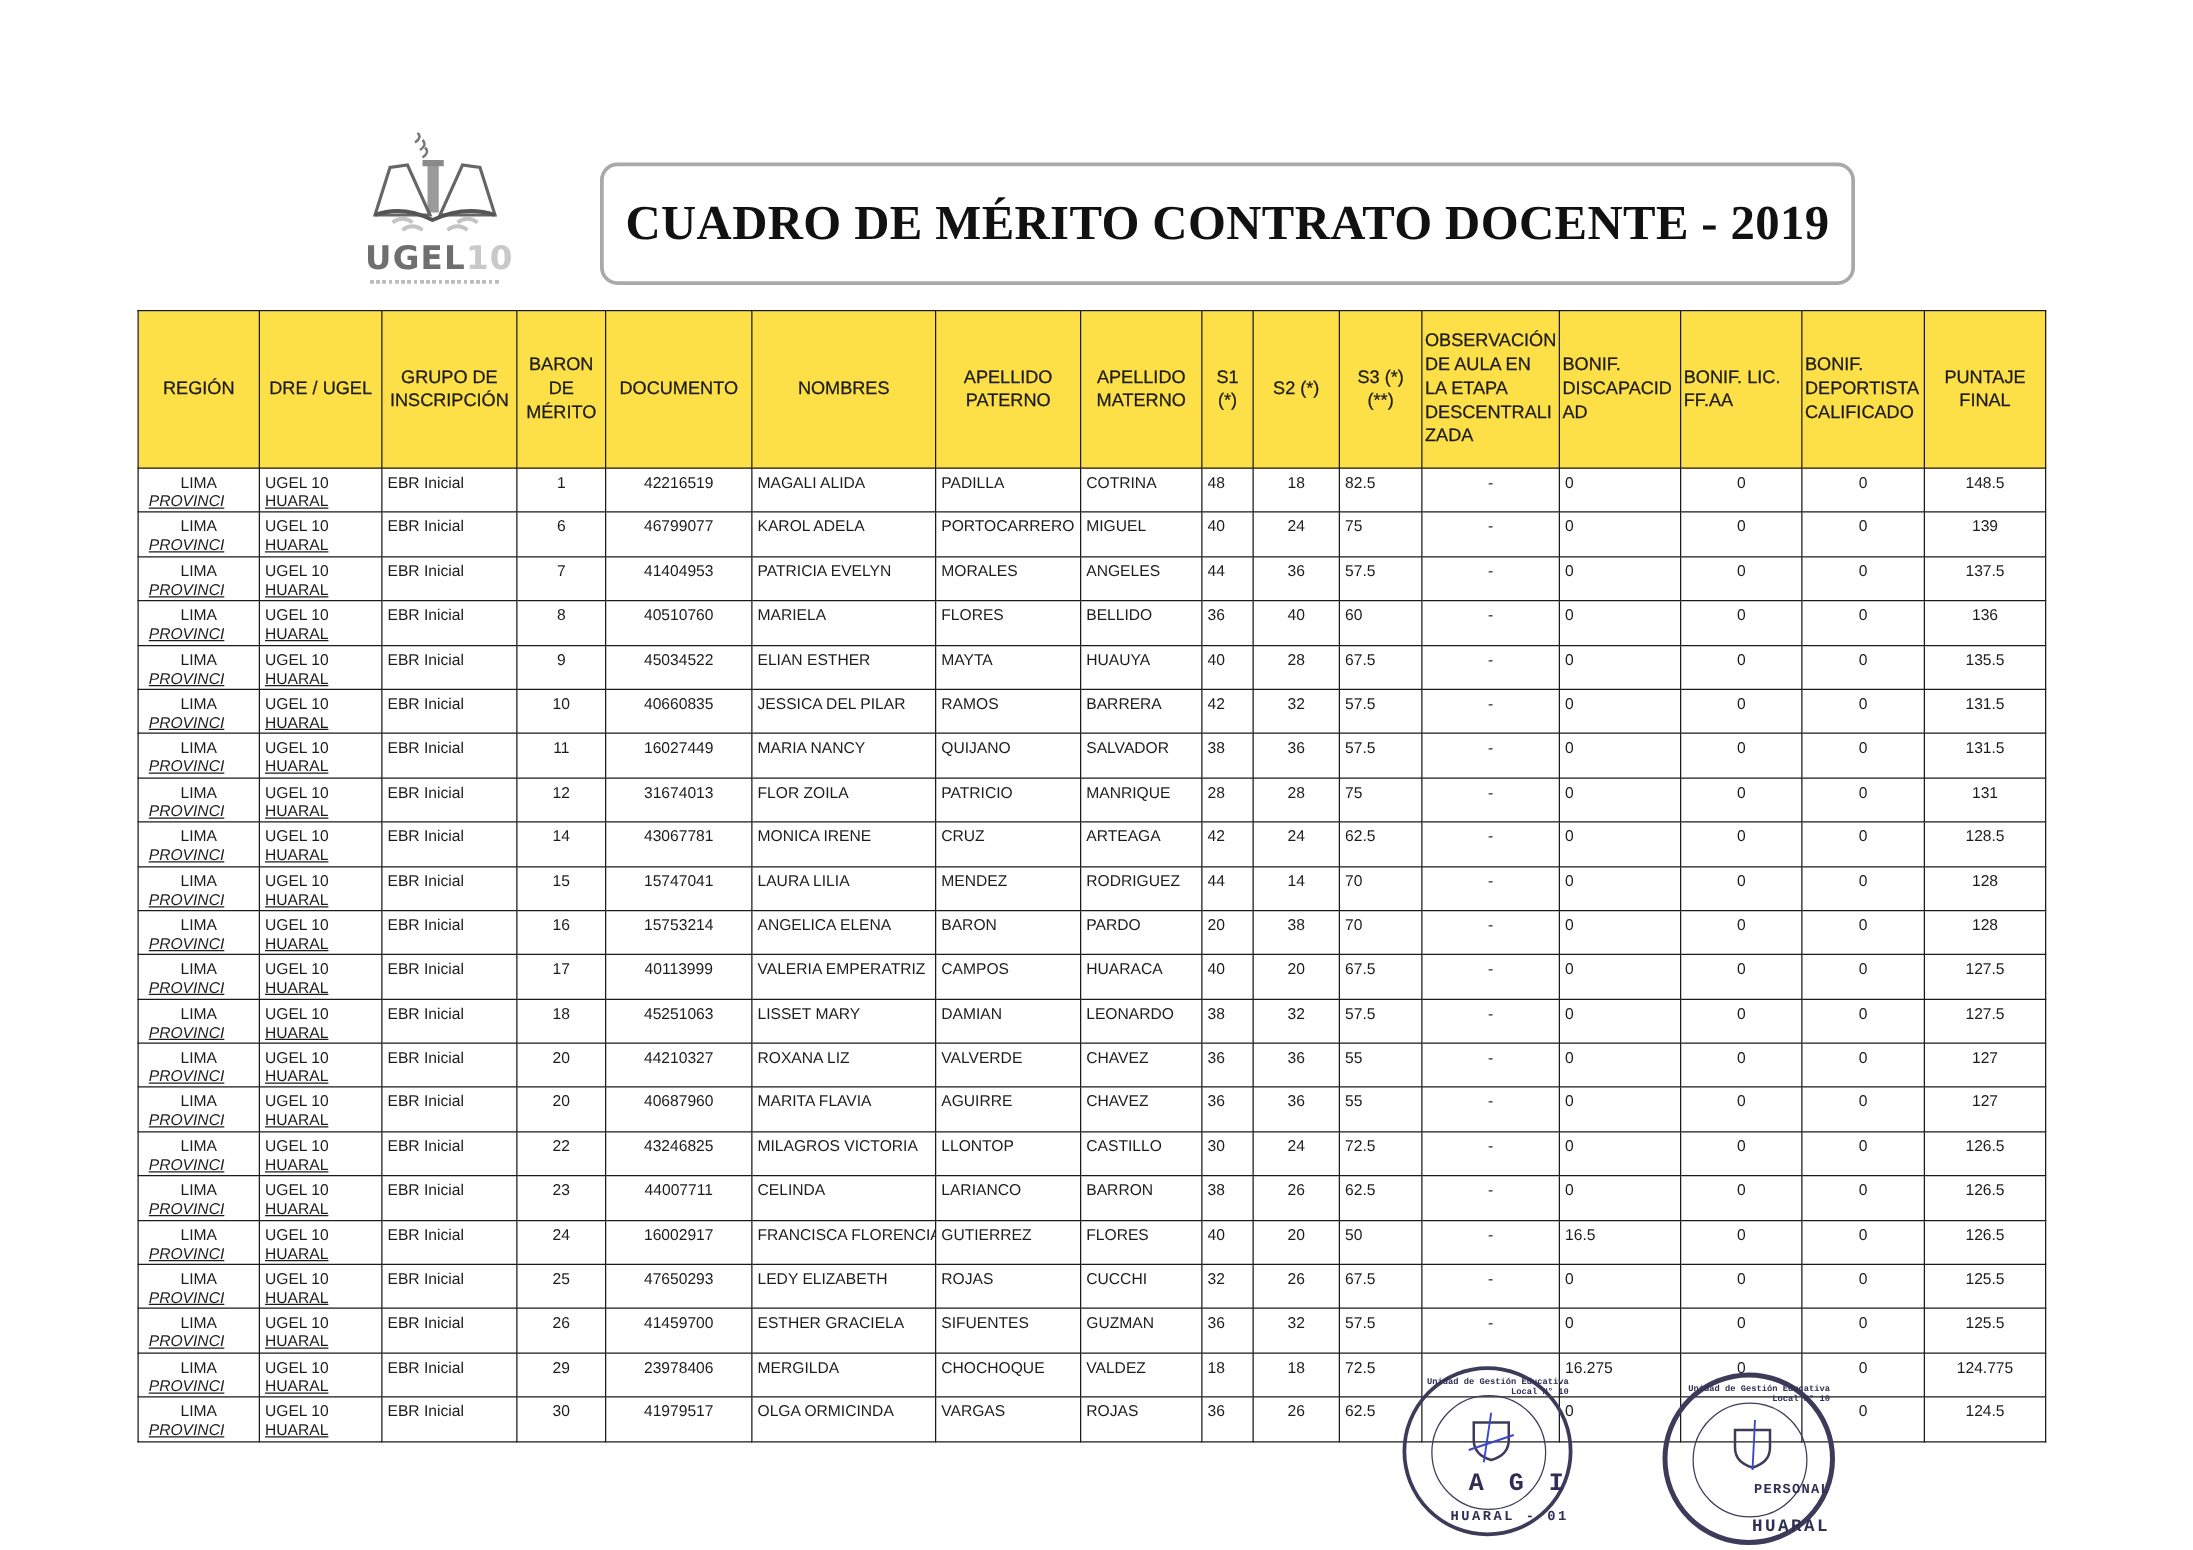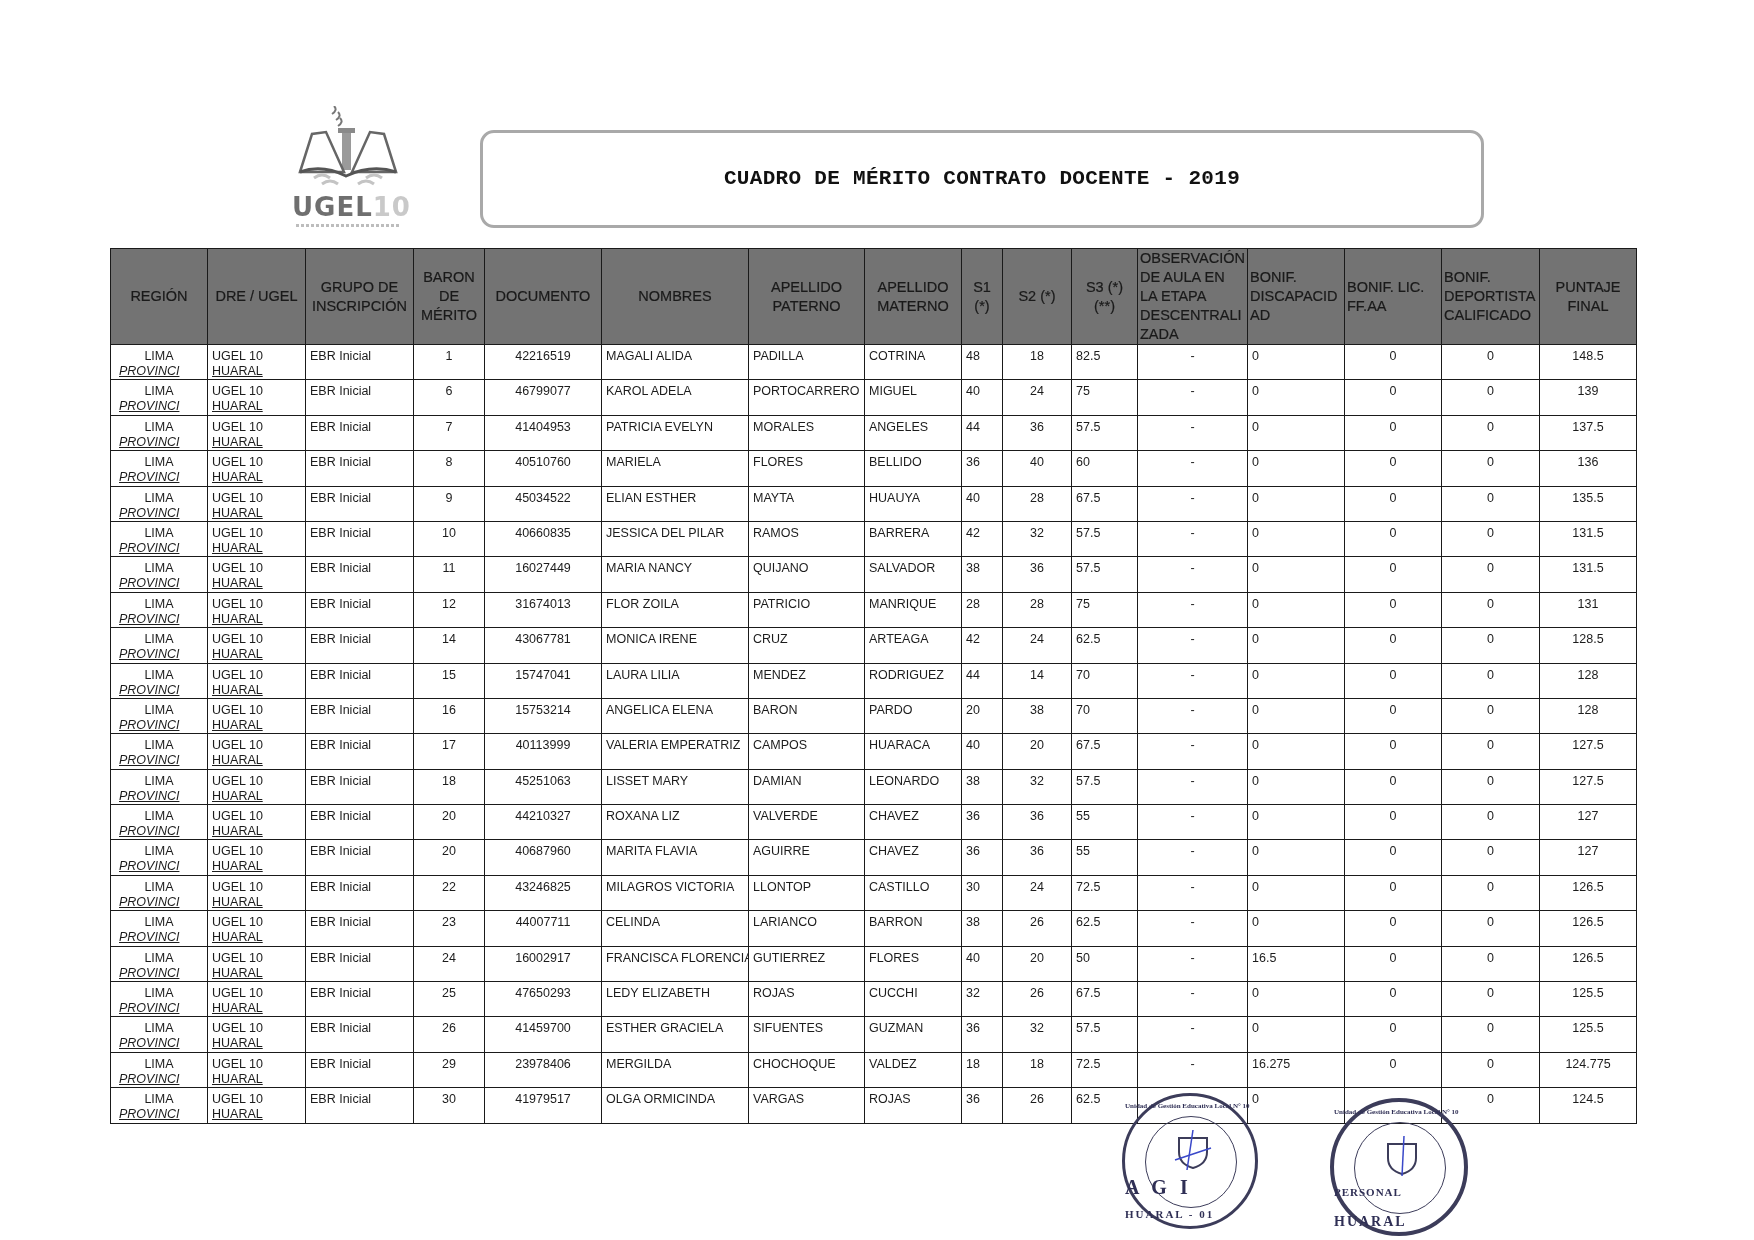--- a/index.html
+++ b/index.html
@@ -16,31 +16,31 @@
   }
   .logo-text .num { color: #c9c9c9; }
   .logo-sub { position: absolute; left: 4px; top: 118px; width: 104px; height: 3px; background: repeating-linear-gradient(90deg,#bdbdbd 0 3px,transparent 3px 5px); }
 
   .title-box {
     position: absolute; left: 480px; top: 130px; width: 1004px; height: 98px;
     border: 3px solid #a9a9a9; border-radius: 14px; box-sizing: border-box;
     display: flex; flex-direction: column; align-items: center; justify-content: center;
   }
   .title-line {
-    font-family: Liberation Mono, monospace; font-weight: bold; font-size: 21px; line-height: 36px;
+    font-family: Liberation Serif, serif; font-weight: bold; font-size: 39px; line-height: 36px;
     color: #111; letter-spacing: 0.3px;
   }
 
   table.merit {
     position: absolute; left: 110px; top: 248px;
     border-collapse: collapse; table-layout: fixed; width: 1526px;
   }
   table.merit th, table.merit td { border: 1.6px solid #1a1a1a; box-sizing: border-box; }
   table.merit th {
-    background: #737373; height: 96px; font-weight: normal;
+    background: #fde047; height: 126px; font-weight: normal;
     font-family: "Liberation Sans", sans-serif; font-size: 14.5px; line-height: 19px;
     padding: 0 2px; color: #1a1a1a; -webkit-text-stroke: 0.2px #1a1a1a;
   }
   th.c { text-align: center; }
   th.l { text-align: left; }
   table.merit td {
     height: 35.4px; vertical-align: top; font-size: 12.5px; line-height: 16px;
     padding: 3px 4px 0 4px; white-space: nowrap; overflow: hidden; color: #1c1c1c;
   }
   td.ctr { text-align: center; }
@@ -51,21 +51,21 @@
   td.region .l2 { text-align: left; padding-left: 4px; font-style: italic; }
   td.s3 { padding-left: 20px; }
   td.disc { text-align: left; padding-left: 46px; }
 
   .seal {
     position: absolute; border-radius: 50%; box-sizing: border-box;
     border: 3px solid #3c3c5a; color: #2f2f55;
   }
   .seal .inner { position: absolute; border-radius: 50%; border: 1.5px solid #3c3c5a; }
   .seal .seal-top, .seal .seal-bottom, .seal .seal-mid {
-    position: absolute; width: 100%; text-align: left; font-family: Liberation Serif, serif;
+    position: absolute; width: 100%; text-align: right; font-family: Liberation Mono, monospace;
     font-weight: bold;
   }
   .seal-agi { left: 1122px; top: 1093px; width: 136px; height: 136px; }
   .seal-agi .inner { left: 20px; top: 20px; width: 90px; height: 90px; }
   .seal-pers { left: 1330px; top: 1098px; width: 138px; height: 138px; border-width: 4px; }
   .seal-pers .inner { left: 20px; top: 20px; width: 90px; height: 90px; }
   .seal .seal-top { top: 6px; font-size: 10px; }
   .seal .seal-mid { top: 80px; font-size: 20px; letter-spacing: 4px; }
   .seal .seal-bottom { top: 112px; font-size: 11px; letter-spacing: 2px; }
   .seal .crest { position: absolute; left: 48px; top: 34px; }

